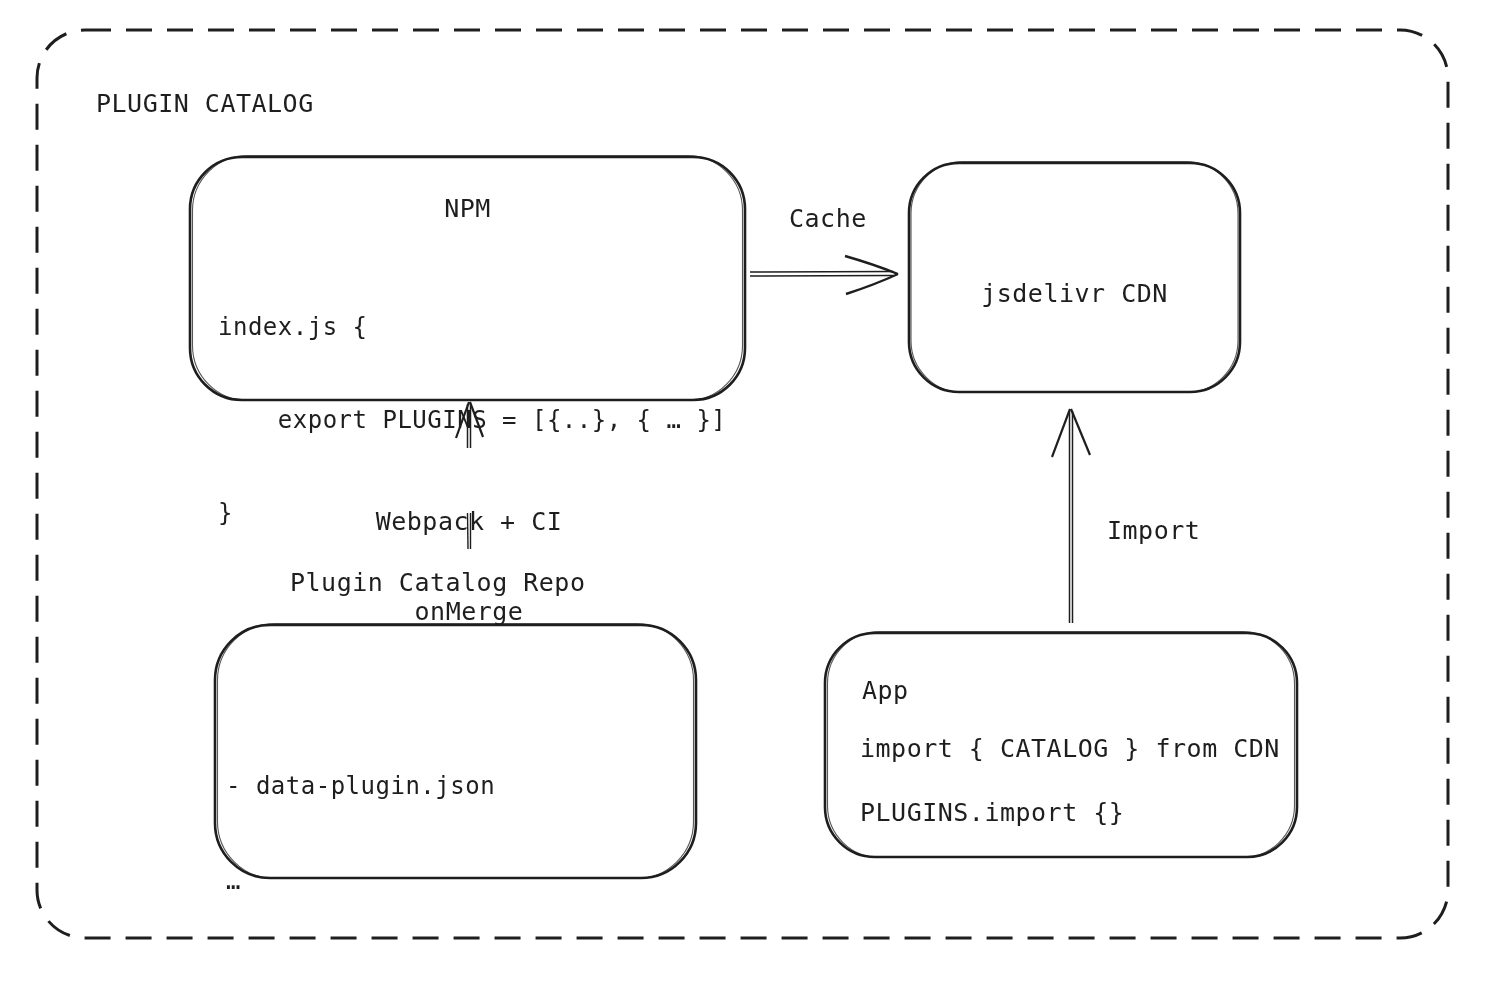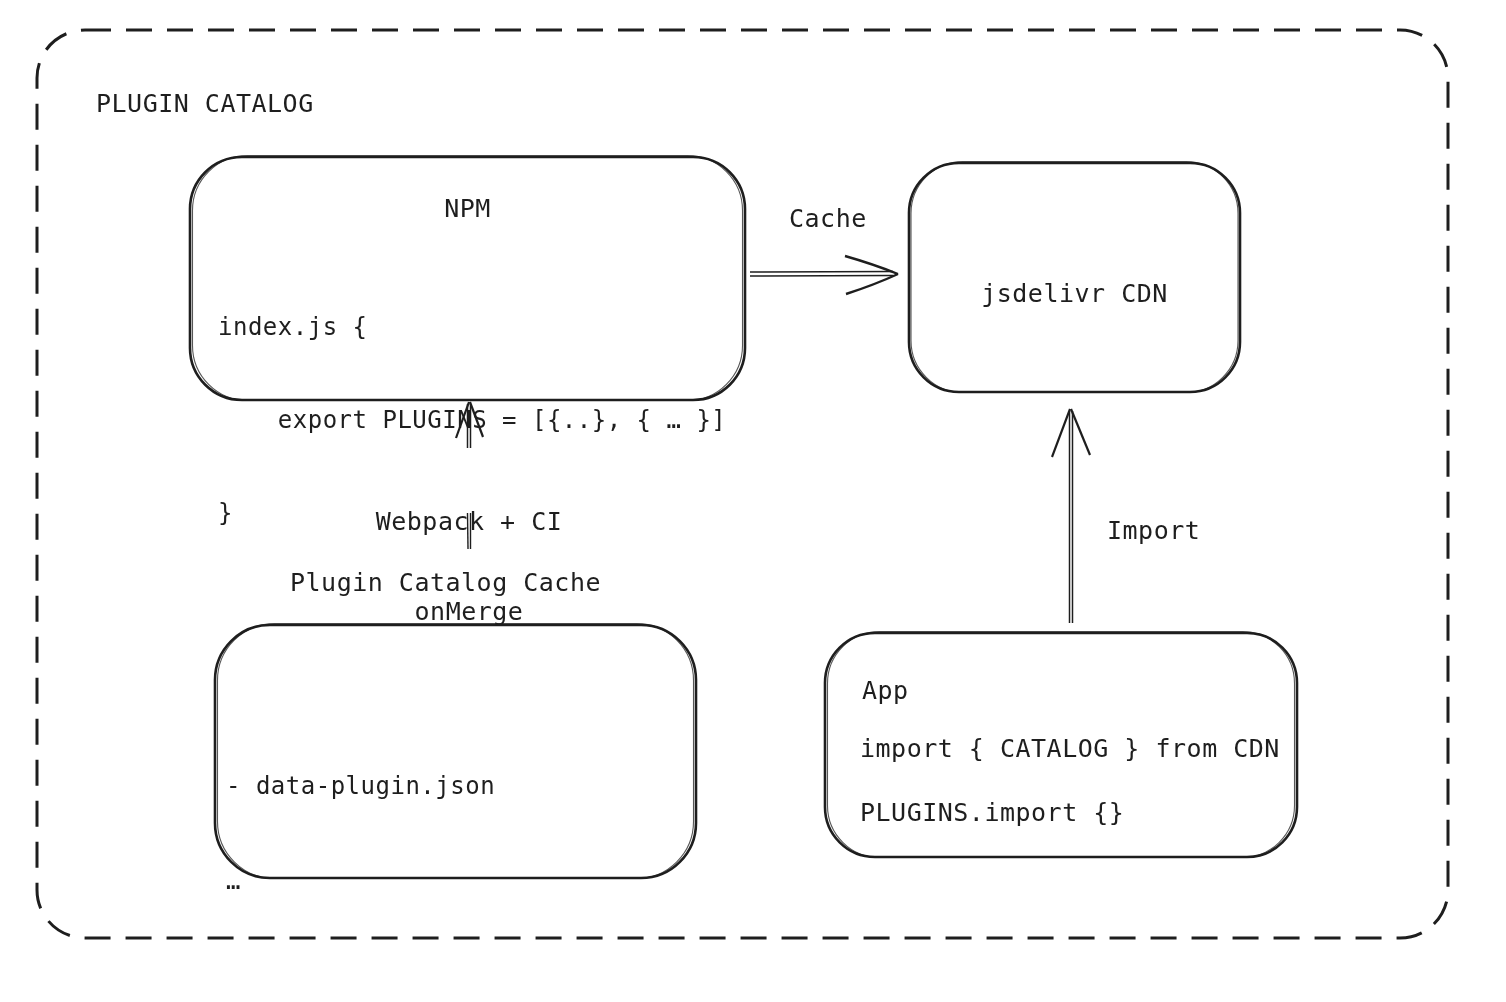--- a/index.html
+++ b/index.html
@@ -106,21 +106,21 @@
 
   <div class="cdn-label-wrap">
     <div class="txt" style="position:static;">jsdelivr CDN</div>
   </div>
 
   <div class="txt center" style="left:329px; top:447px; width:280px; line-height:30px;">
     <div>Webpack + CI</div>
     <div>onMerge</div>
   </div>
 
-  <div class="txt" style="left:290px; top:567px;">Plugin Catalog Cache</div>
+  <div class="txt" style="left:290px; top:567px;">Plugin Catalog Repo</div>
 
   <div class="txt small" style="left:226px; top:708px; line-height:31.5px;">
     <div>- data-plugin.json</div>
     <div>…</div>
   </div>
 
   <div class="txt" style="left:862px; top:675px;">App</div>
   <div class="txt" style="left:860px; top:733px;">import { CATALOG } from CDN</div>
   <div class="txt" style="left:860px; top:797px;">PLUGINS.import {}</div>
 

